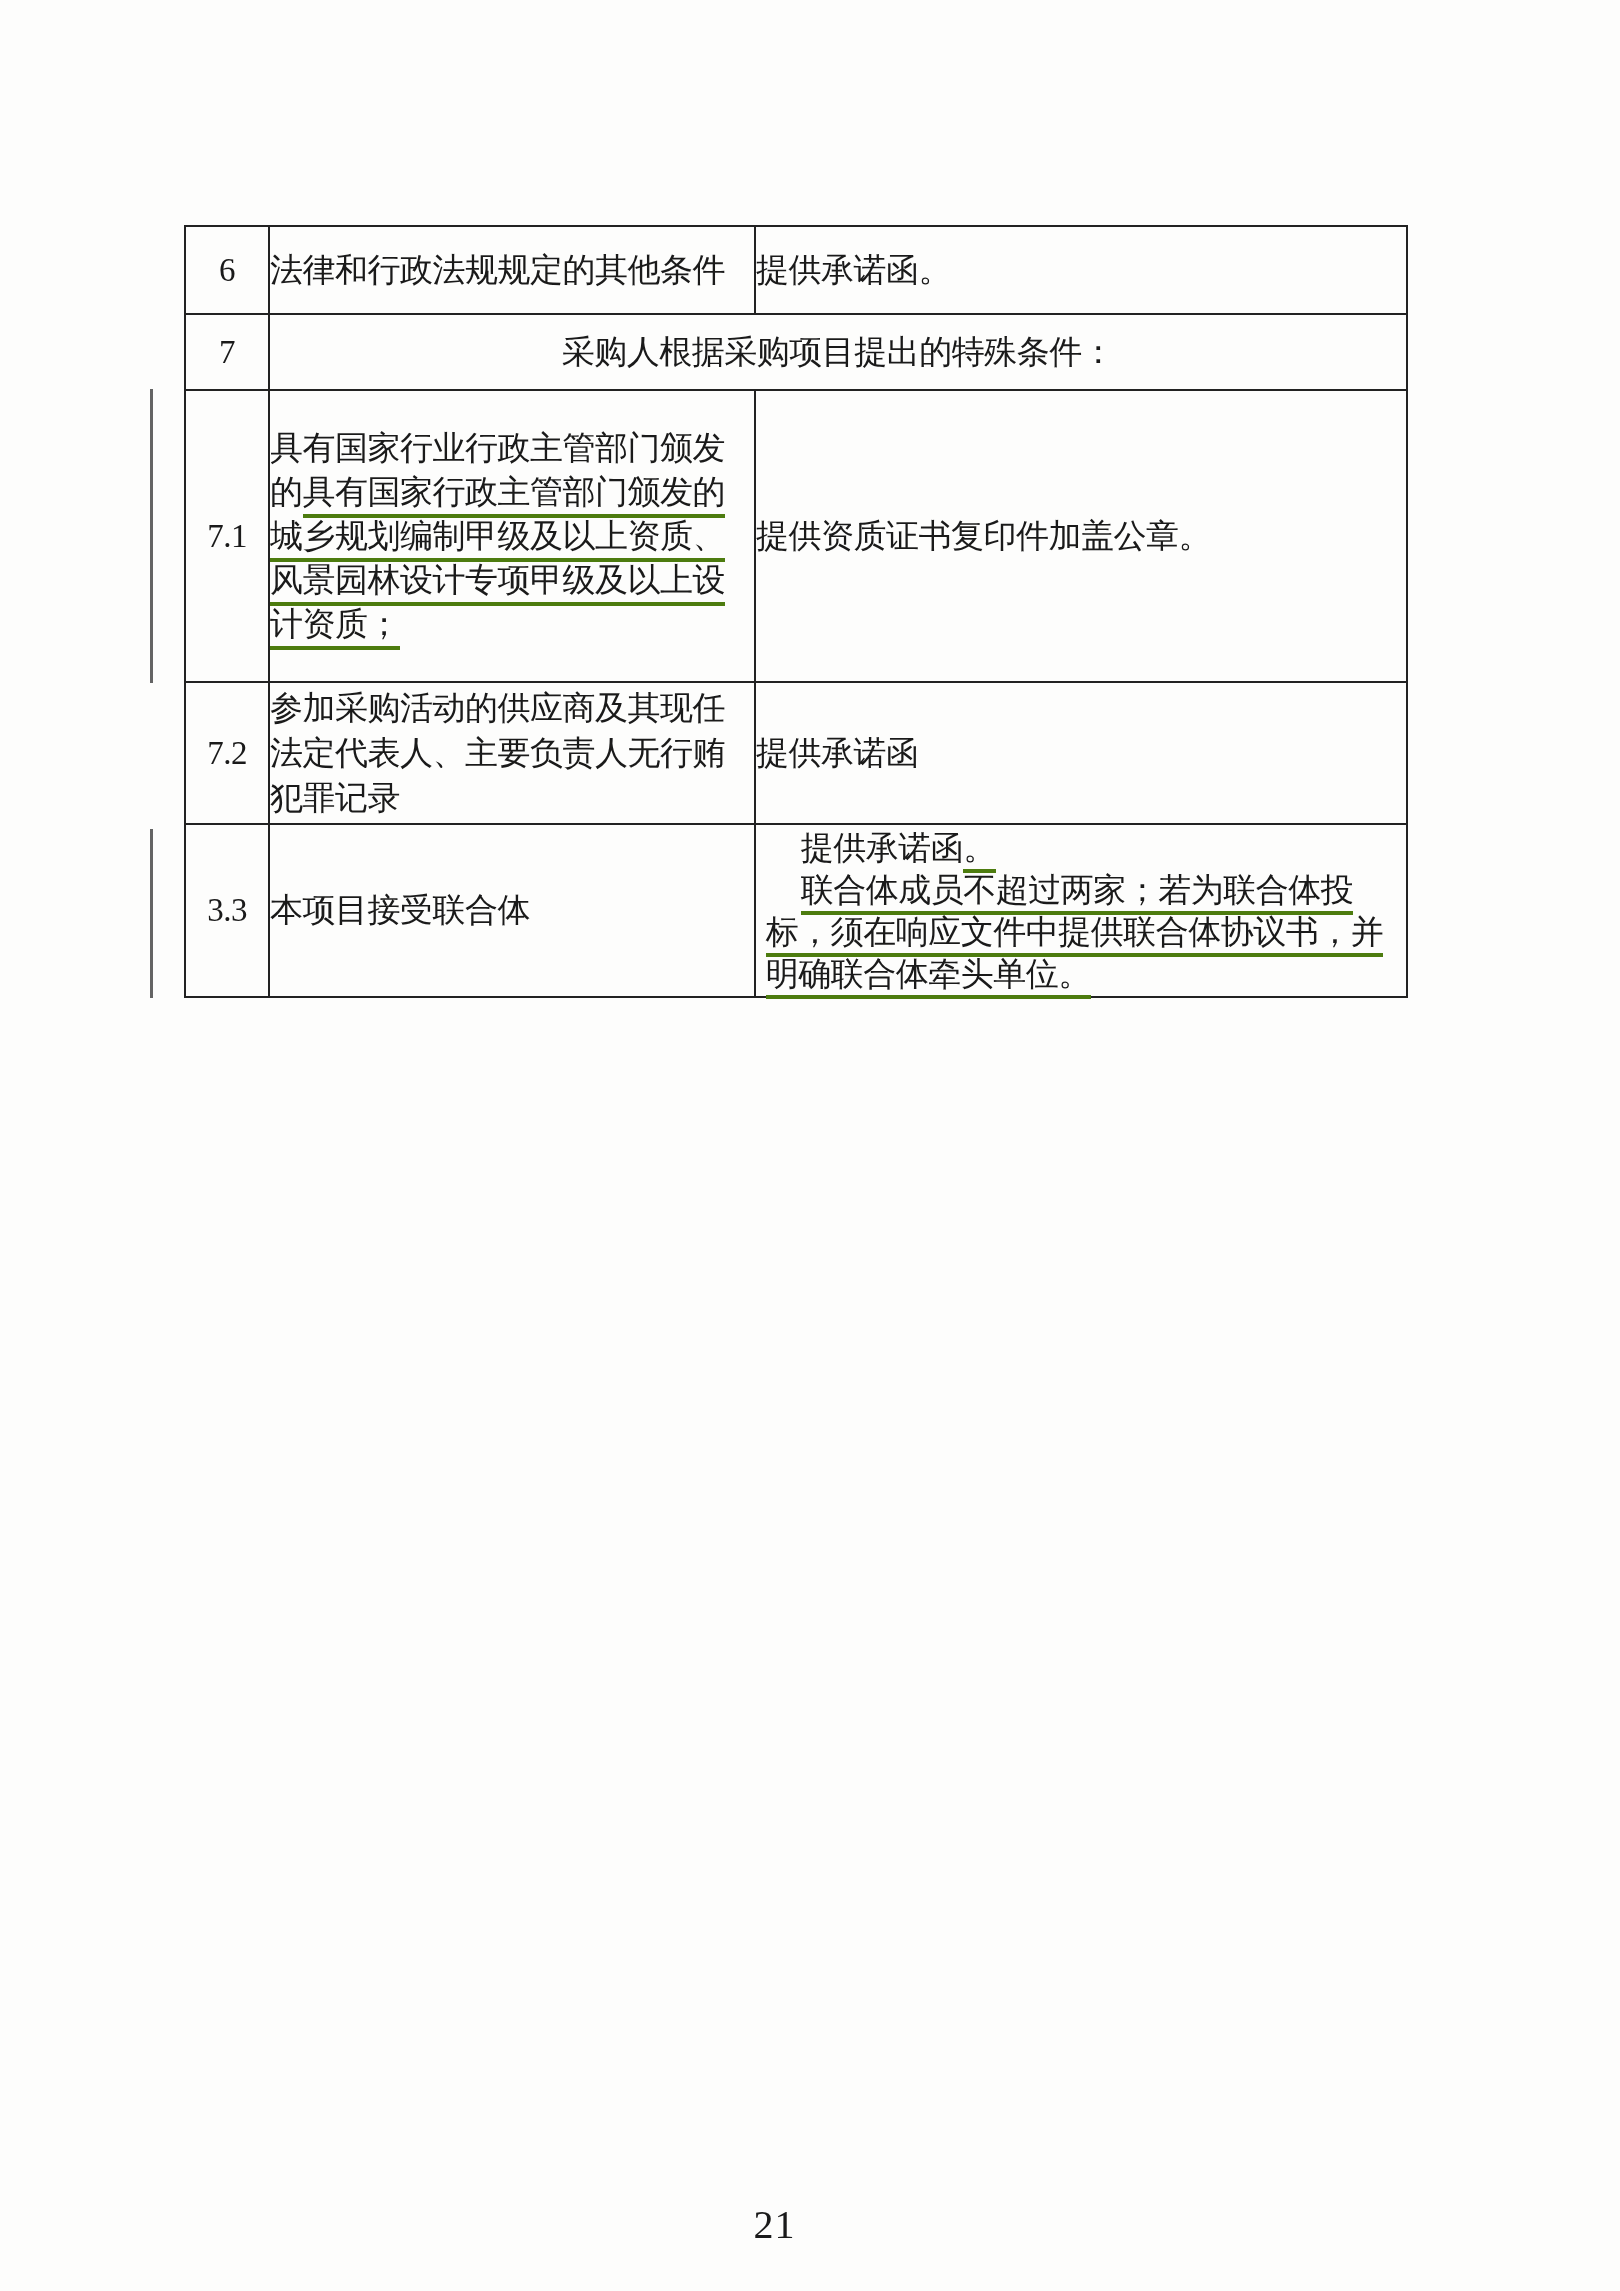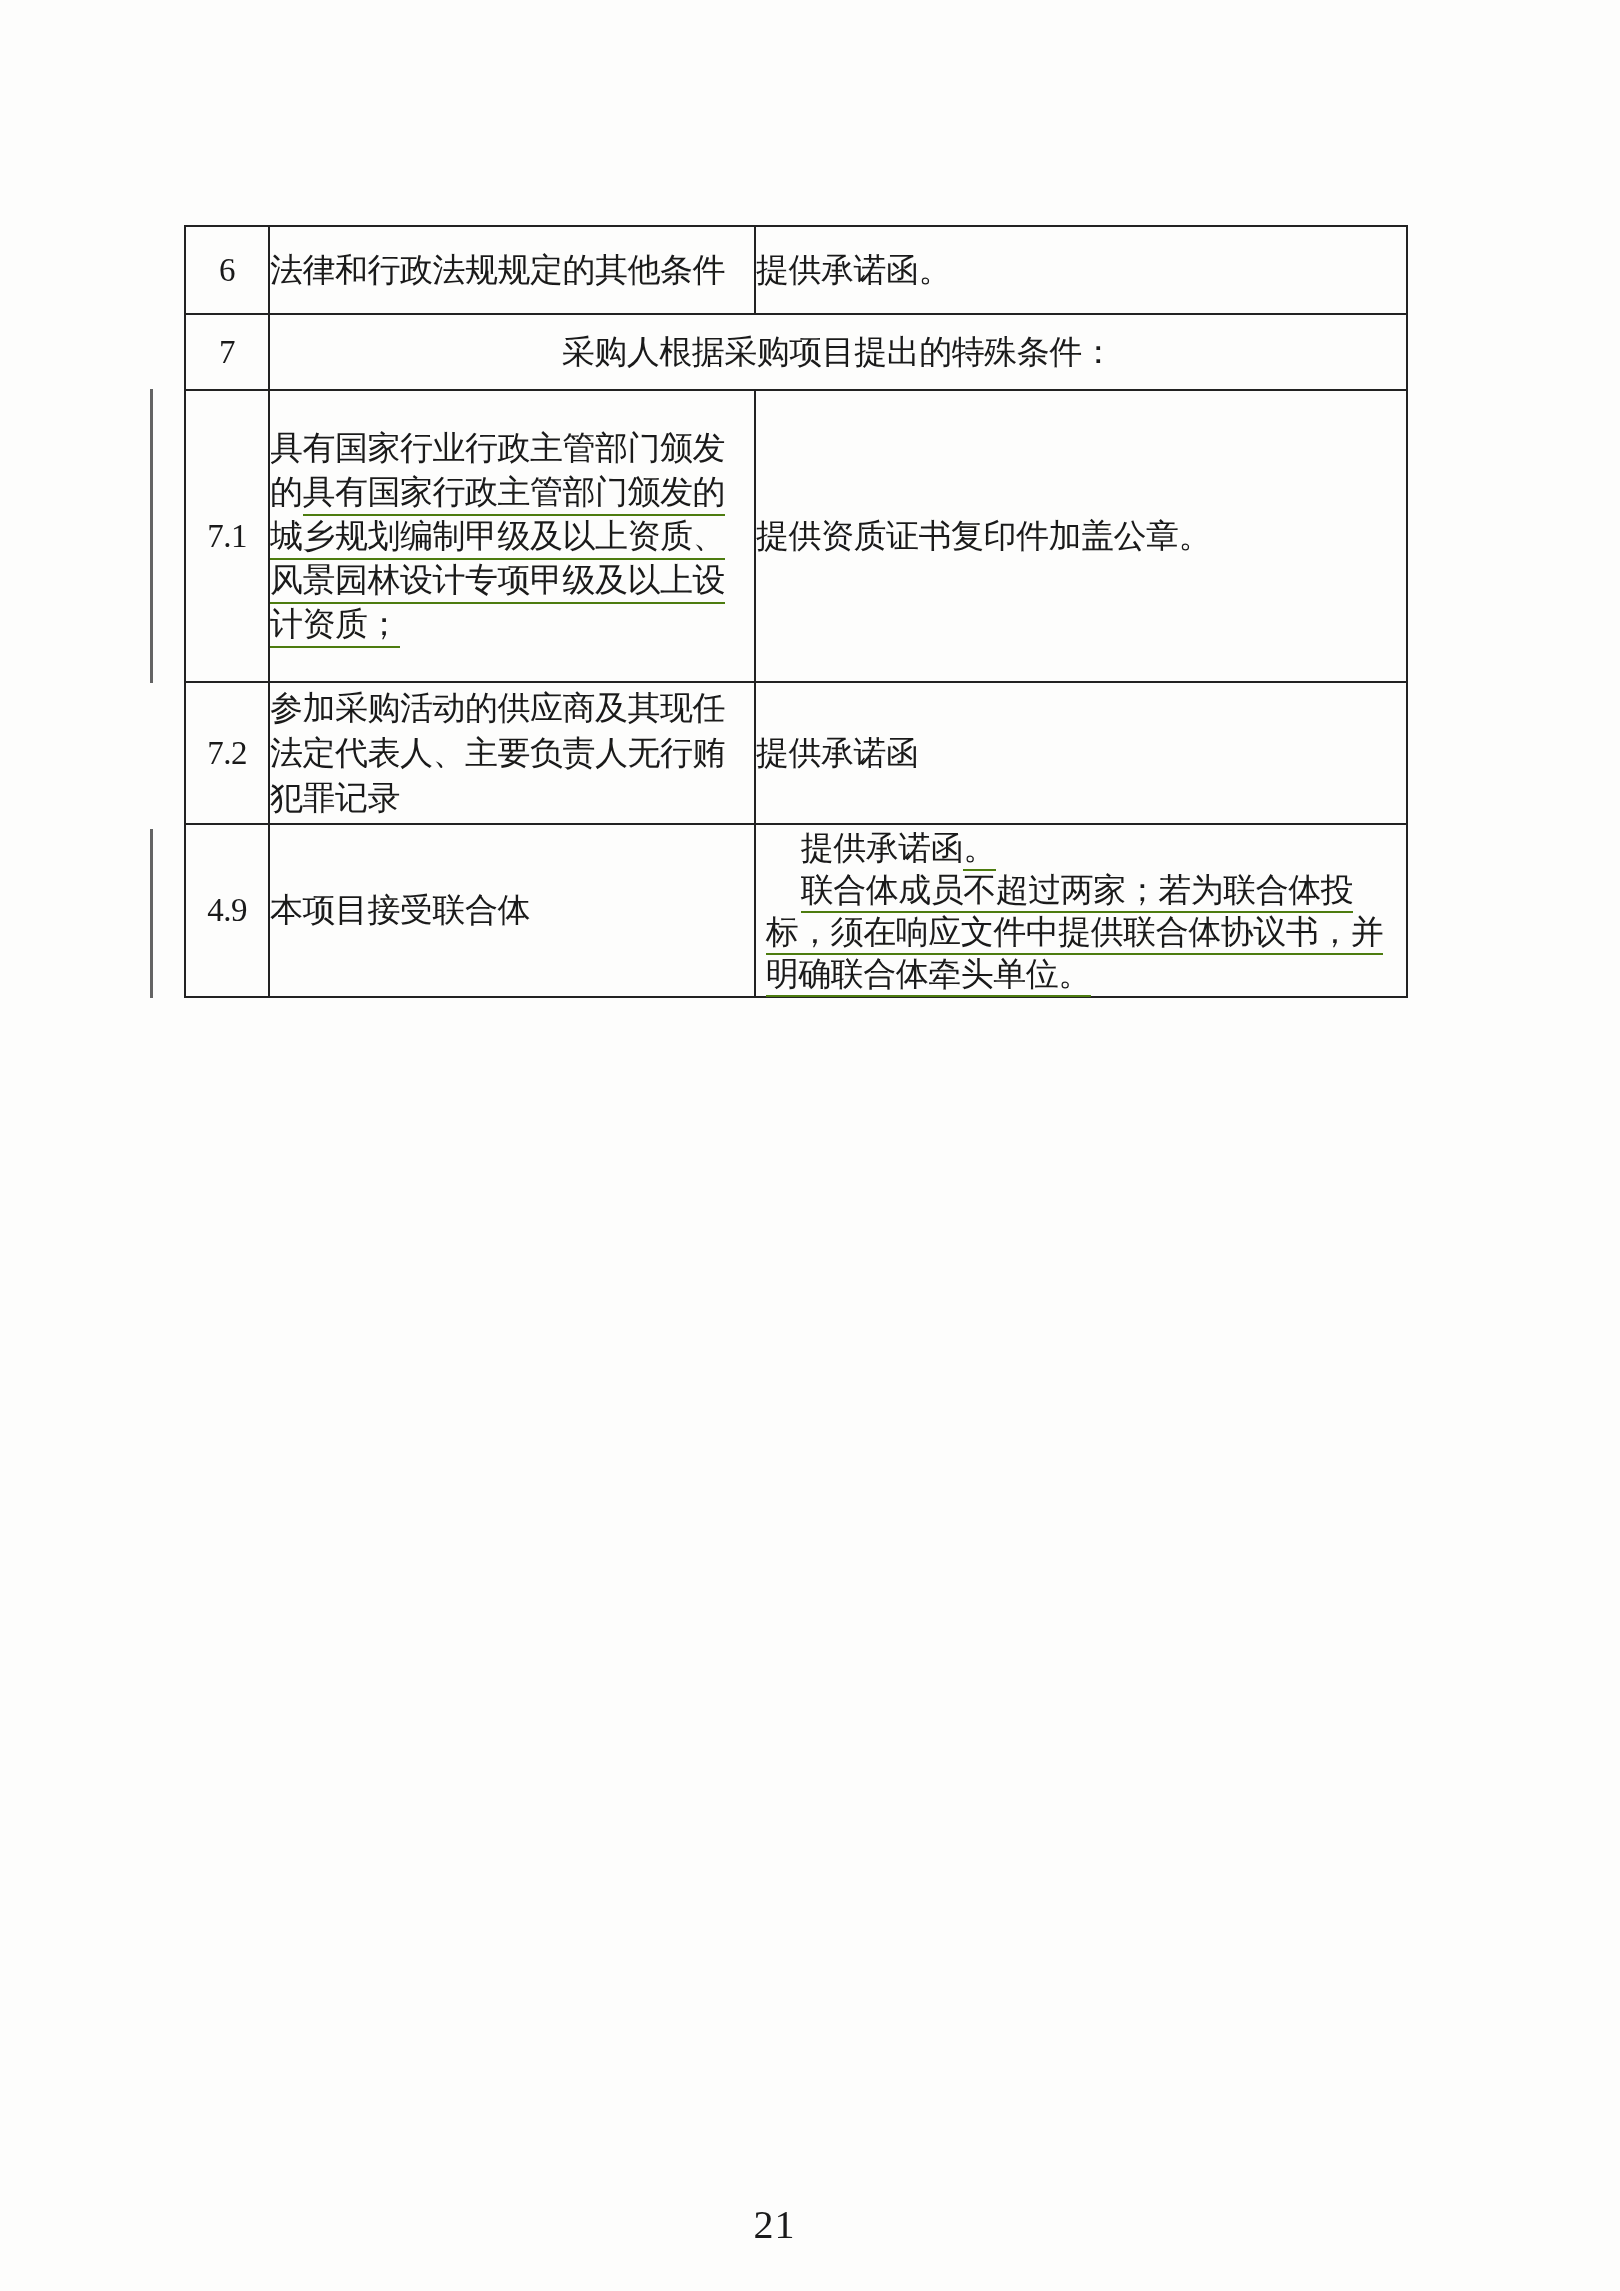--- a/index.html
+++ b/index.html
@@ -34,21 +34,21 @@
   tr.r72{height:142px;}
   tr.r73{height:173px;}
   td.num{text-align:center;}
   td.cond{padding:0 5.9px 0 11.8px;}
   td.req{padding:0 11.8px 0 43px;border-radius:19px;}
   td.merged{padding-left:39px;text-align:center;}
   tr.r71 td{line-height:44px;}
   tr.r73 td.req{padding:0 11.8px 0 9.8px;}
   tr.r73 td.req p{margin:0;text-indent:35px;line-height:42px;}
   
-  .u{border-bottom:2px solid #4d7c0f;padding-bottom:3.9px;}
+  .u{border-bottom:4px solid #4d7c0f;padding-bottom:3.9px;}
   
   .revbar{position:absolute;width:2.9px;background:#3d3d3d;opacity:.8;}
   .revbar.b1{left:150px;top:389px;height:294px;}
   .revbar.b2{left:150px;top:829px;height:169px;}
   
   .notes{
     position:absolute;left:167px;top:1051px;width:1313px;
     font-size:34px;line-height:65px;letter-spacing:-1px;
   }
   .notes p{margin:0;text-indent:78px;white-space:nowrap;}
@@ -88,21 +88,21 @@
         <td class="num">7.1</td>
         <td class="cond"><span>具有国家行业行政主管部门颁发</span><br><span>的</span><span class="u">具有国家行政主管部门颁发的</span><br><span class="u">城乡规划编制甲级及以上资质、</span><br><span class="u">风景园林设计专项甲级及以上设</span><br><span class="u">计资质；</span></td>
         <td class="req">提供资质证书复印件加盖公章。</td>
       </tr>
       <tr class="r72">
         <td class="num">7.2</td>
         <td class="cond"><span>参加采购活动的供应商及其现任</span><br><span>法定代表人、主要负责人无行贿</span><br><span>犯罪记录</span></td>
         <td class="req">提供承诺函</td>
       </tr>
       <tr class="r73">
-        <td class="num">4.9</td>
+        <td class="num">3.3</td>
         <td class="cond">本项目接受联合体</td>
         <td class="req">
           <p><span>提供承诺函</span><span class="u">。</span></p>
           <p><span class="u">联合体成员不超过两家；若为联合体投</span><br><span class="u">标，须在响应文件中提供联合体协议书，并</span><br><span class="u">明确联合体牵头单位。</span></p>
         </td>
       </tr>
     </tbody>
   </table>
 
 

